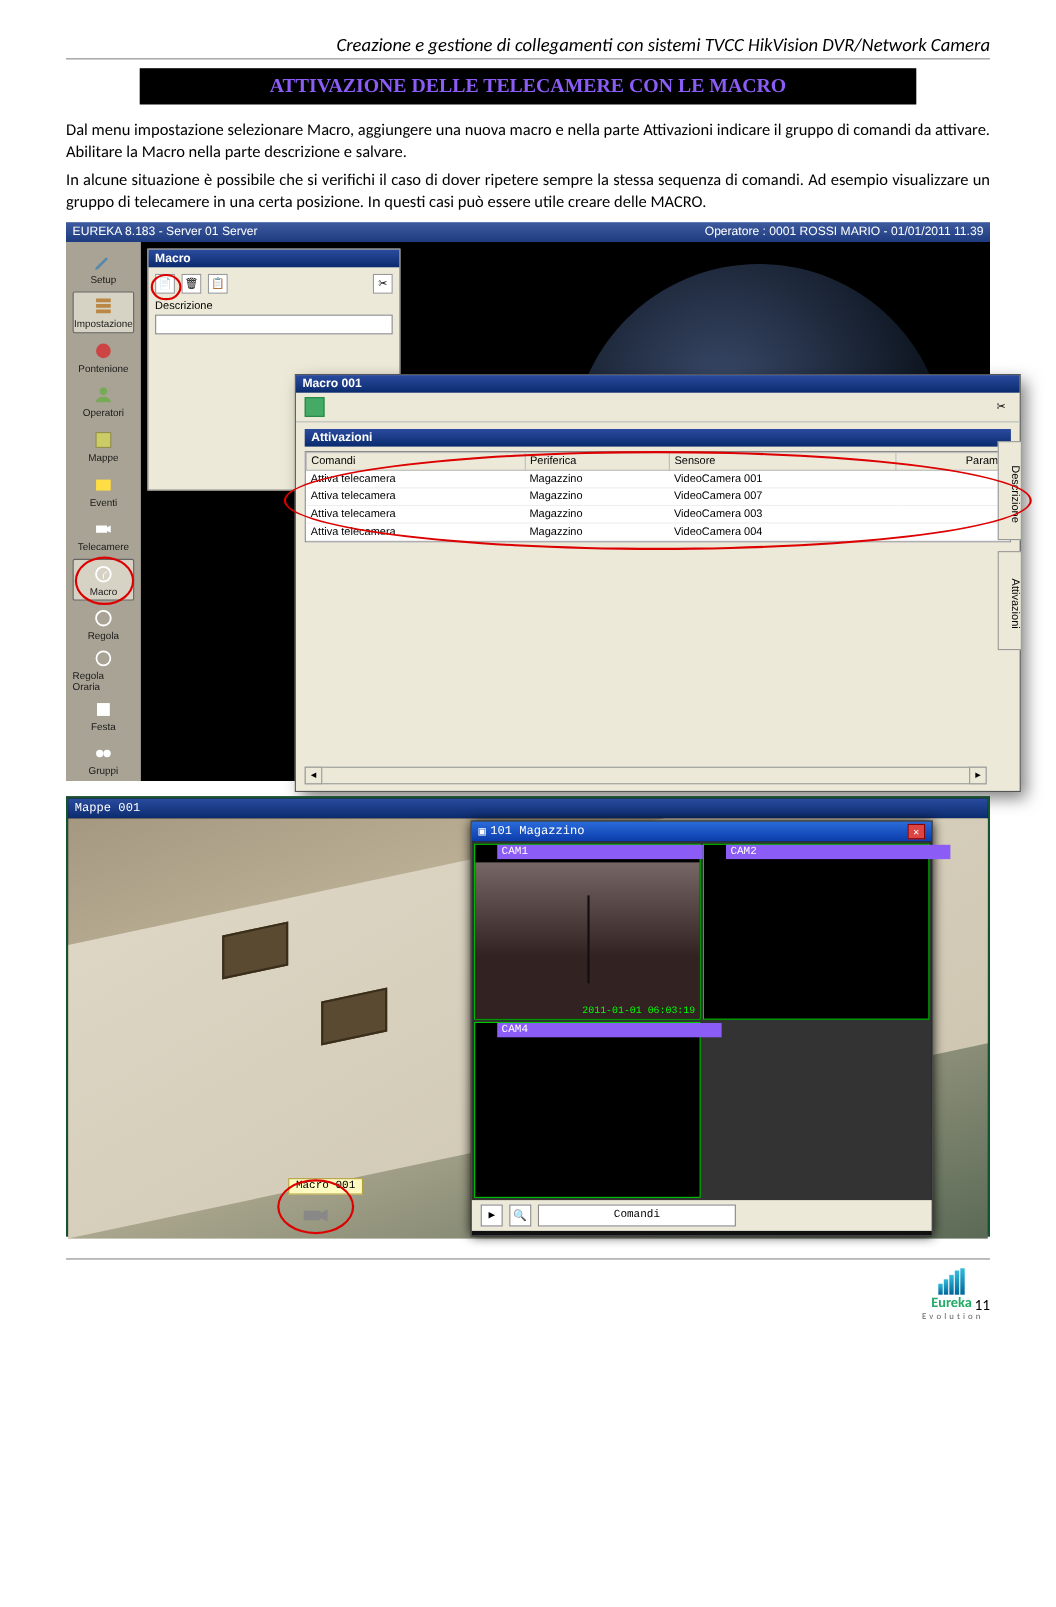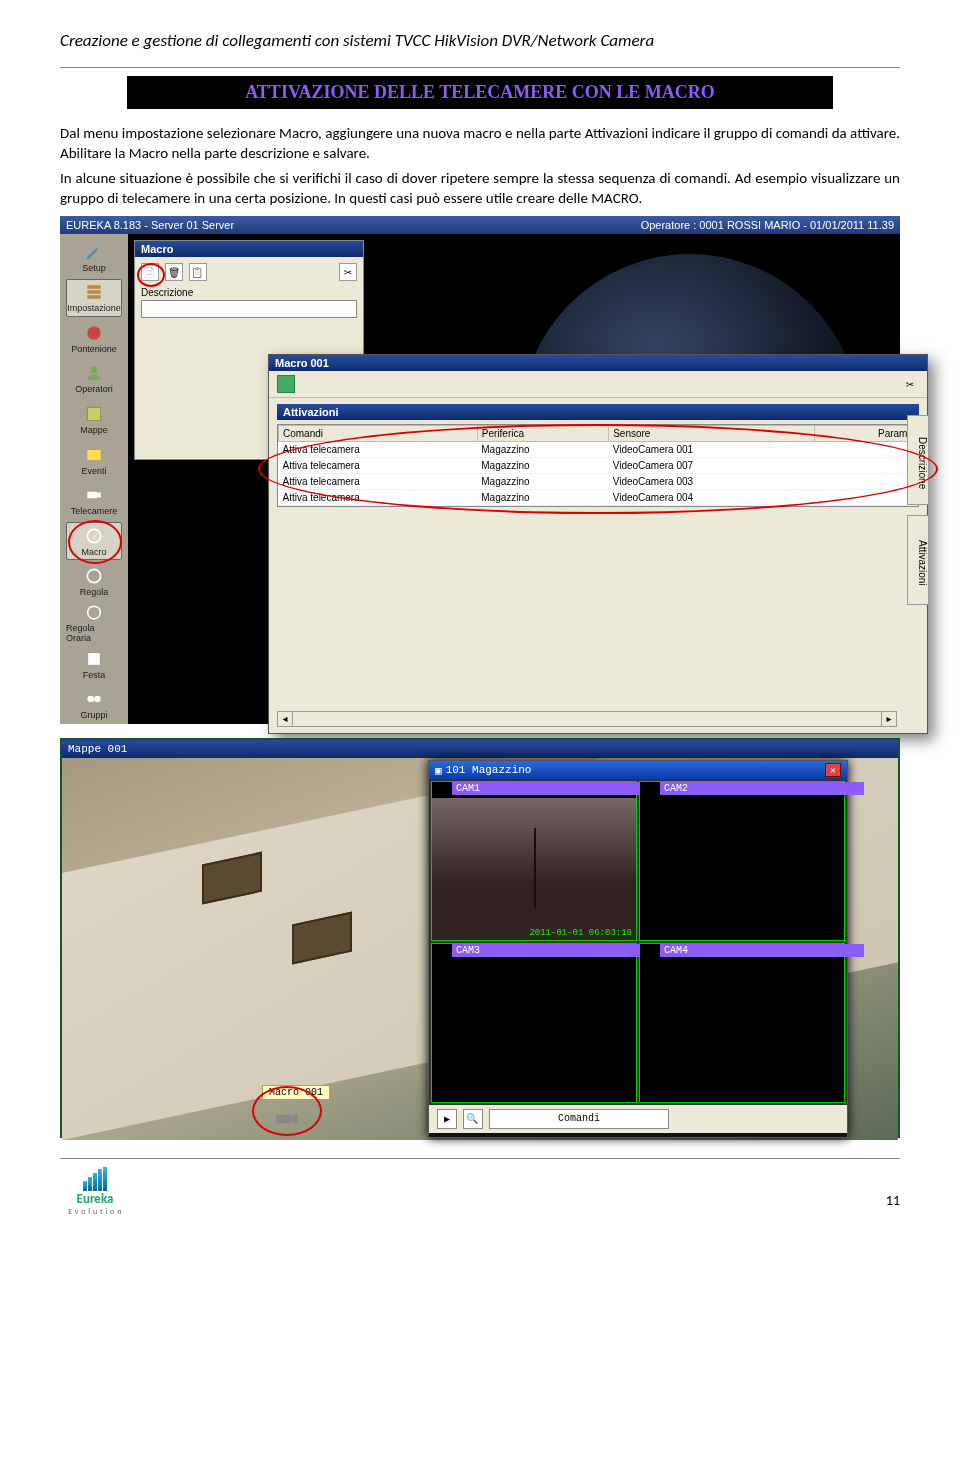--- a/index.html
+++ b/index.html
@@ -1,18 +1,18 @@
 <!DOCTYPE html>
 <html><head>
 <meta charset="utf-8">
 <style>
   * { box-sizing: border-box; margin: 0; padding: 0; }
   body { font-family: Calibri, Arial, sans-serif; font-size: 15px; color: #000; background: #fff; width: 960px; margin: 0 auto; }
   .page { padding: 30px 60px 20px 60px; position: relative; min-height: 1461px; }
-  .header-title { text-align: left; font-size: 17px; font-style: italic; border-bottom: 1px solid #888; padding-bottom: 16px; }
+  .header-title { text-align: right; font-size: 17px; font-style: italic; border-bottom: 1px solid #888; padding-bottom: 2px; }
   .section-banner { background: #000; color: #8b5cf6; font-family: "Times New Roman", serif; font-weight: bold; font-size: 18px; text-align: center; padding: 6px 0; width: 84%; margin: 8px auto 14px auto; }
   .para { font-size: 15px; line-height: 1.35; text-align: justify; margin-bottom: 4px; }
 
   
   .shot1 { width: 100%; height: 508px; margin: 8px 0 14px 0; position: relative; font-family: Tahoma, sans-serif; font-size: 10px; color: #000; }
   .titlebar { background: linear-gradient(#3d5b9e,#1d3b7e); color: #fff; height: 18px; display: flex; align-items: center; padding: 0 6px; font-size: 11px; }
   .titlebar .right { margin-left: auto; }
   .appbody { display: flex; height: 490px; }
   .sidebar { width: 68px; background: #a8a395; display: flex; flex-direction: column; align-items: center; padding-top: 4px; gap: 2px; }
   .side-btn { width: 56px; height: 40px; display: flex; flex-direction: column; align-items: center; justify-content: center; font-size: 9px; color: #1a1a1a; }
@@ -69,21 +69,21 @@
   .cam { background:#000; border:1px solid #0c0; position:relative; }
   .cam-lbl { position:absolute; top:0; left:0; background:#8b5cf6; color:#fff; font-size:10px; padding:1px 4px; width:100%;margin-left:20px; }
   .cam.c1 .feed { position:absolute; top:16px; left:0; right:0; bottom:0; background: linear-gradient(180deg,#766 0%, #322 60%); }
   .cam.c1 .tripod { position:absolute; top:30px; left:50%; width:2px; height:80px; background:#111; }
   .cam-ts { position:absolute; bottom:2px; right:4px; color:#0f0; font-size:9px; }
   .cam-tools { display:flex; align-items:center; gap:6px; padding:4px 8px; background:#ece9d8; }
   .cam-tools .btn { width:20px; height:20px; border:1px solid #888; background:#fff; display:flex; align-items:center; justify-content:center; }
   .cam-tools .long { flex:1; max-width:180px; height:20px; border:1px solid #888; background:#fff; text-align:center; line-height:18px; font-size:10px; }
 
   .footer-line { border-top:1px solid #888; margin-top:20px; }
-  .footer { display:flex; align-items:center; justify-content:flex-start; padding:8px 0; position:relative; }
+  .footer { display:flex; align-items:center; justify-content:flex-end; padding:8px 0; position:relative; }
   .logo { width:70px; height:42px; text-align:center; }
   .logo .bars { display:flex; gap:1px; justify-content:center; height:24px; align-items:flex-end; }
   .logo .bars span { width:4px; background:linear-gradient(#3bd,#069); display:block; }
   .logo .bars span:nth-child(1){height:10px;} .logo .bars span:nth-child(2){height:14px;} .logo .bars span:nth-child(3){height:18px;} .logo .bars span:nth-child(4){height:22px;} .logo .bars span:nth-child(5){height:24px;}
   .logo-txt { font-size:13px; font-weight:bold; color:#2a6; }
   .logo-sub { font-size:8px; color:#666; letter-spacing:.5px; }
   .pagenum { position:absolute; right:0; bottom:8px; font-size:14px; }
 </style>
 </head>
 <body>
@@ -284,23 +284,20 @@
             <div class="cam-lbl">CAM1</div>
             <div class="feed">
                 <div class="tripod"></div>
               </div>
             <div class="cam-ts">2011-01-01 06:03:19</div>
           </div>
           <div class="cam">
               <div class="cam-lbl">CAM2</div>
             </div>
           <div class="cam">
-              <div class="cam-lbl">CAM3</div>
-            </div>
-          <div class="cam">
               <div class="cam-lbl">CAM4</div>
             </div>
         </div>
         <div class="cam-tools">
           <div class="btn">▶</div>
           <div class="btn">🔍</div>
           <div class="long">Comandi</div>
         </div>
       </div>
     </div>

